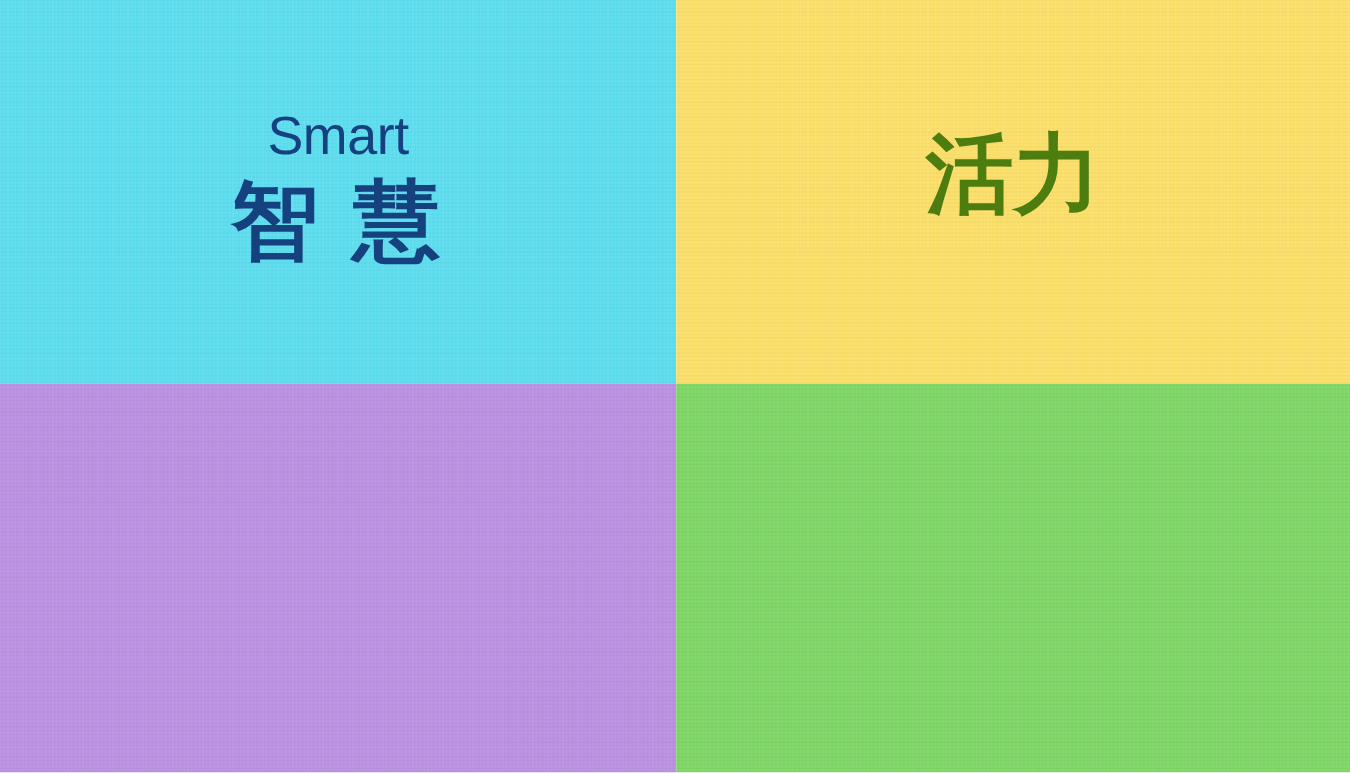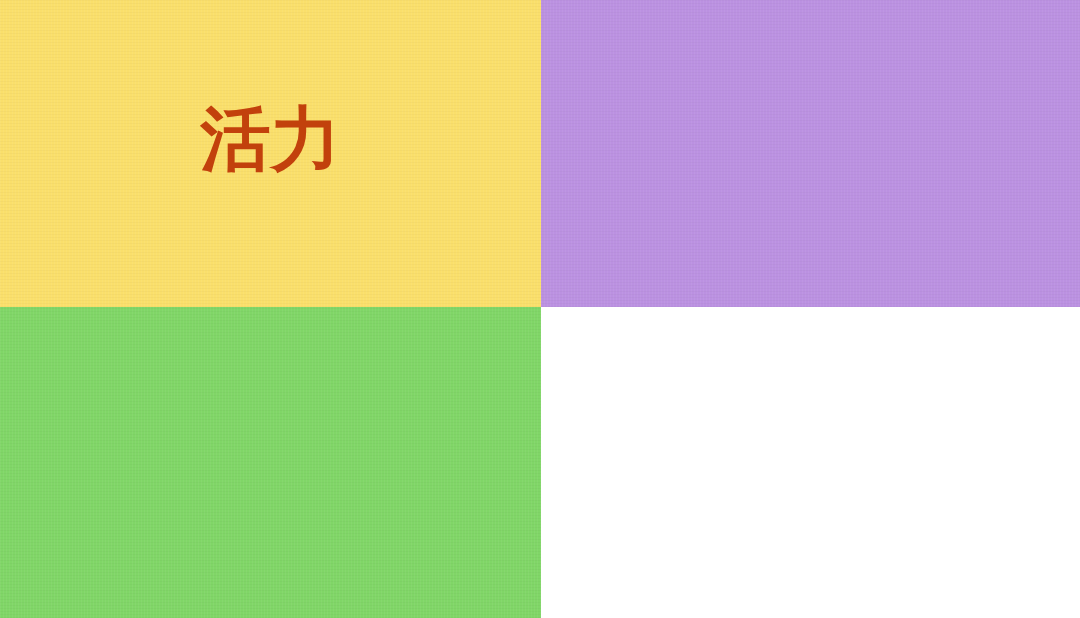--- a/index.html
+++ b/index.html
@@ -89,24 +89,30 @@
   }
 
   .label-zh.tight { letter-spacing: 0px; }
 </style>
 </head>
 <body>
 
 <div class="canvas">
   <div class="grid">
 
+    <div class="quadrant q-smart" style="background-color: rgb(94, 221, 239);">
+      <div class="text-block tl" style="color: rgb(21, 65, 127);">
+        <span class="label-en" style="color: rgb(21, 65, 127);">Smart</span>
+        <span class="label-zh" style="color: rgb(21, 65, 127);">智 慧</span>
+      </div>
+    </div>
 
     <div class="quadrant q-energetic" style="background-color: rgb(250, 223, 107);">
       <div class="text-block tr" style="color: rgb(21, 65, 127);">
-        <span class="label-zh tight" style="color: #c2410c;">活力</span>
+        <span class="label-zh tight" style="color: #4d7c0f;">活力</span>
       </div>
     </div>
 
     <div class="quadrant q-innovative" style="background-color: rgb(187, 145, 225);">
       
     </div>
 
     <div class="quadrant q-sustainable" style="background-color: rgb(128, 214, 103);">
       
     </div>

